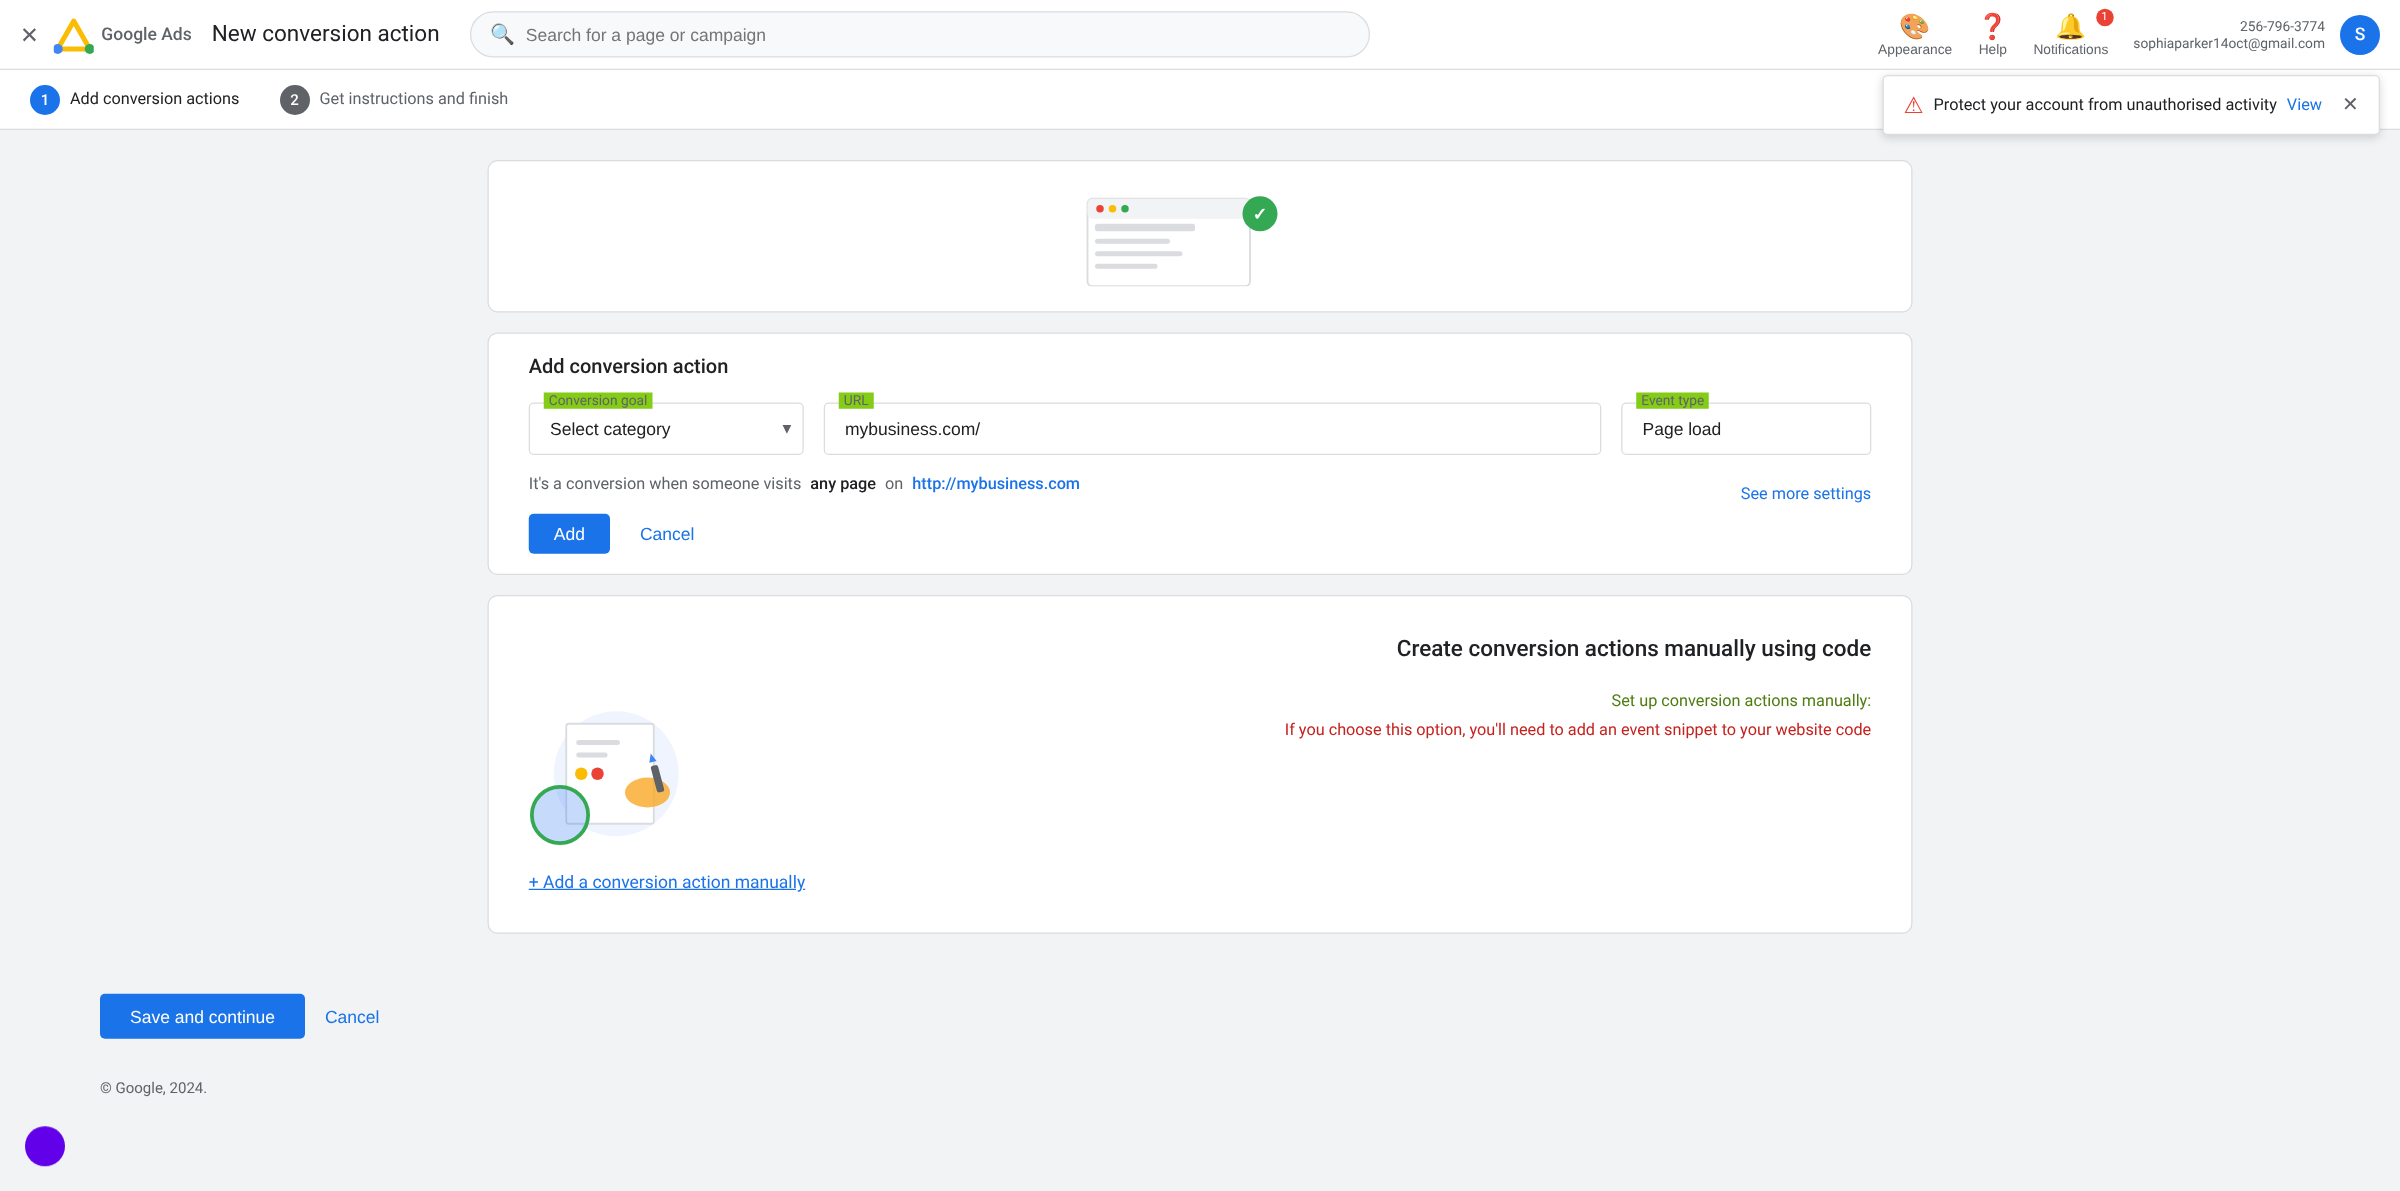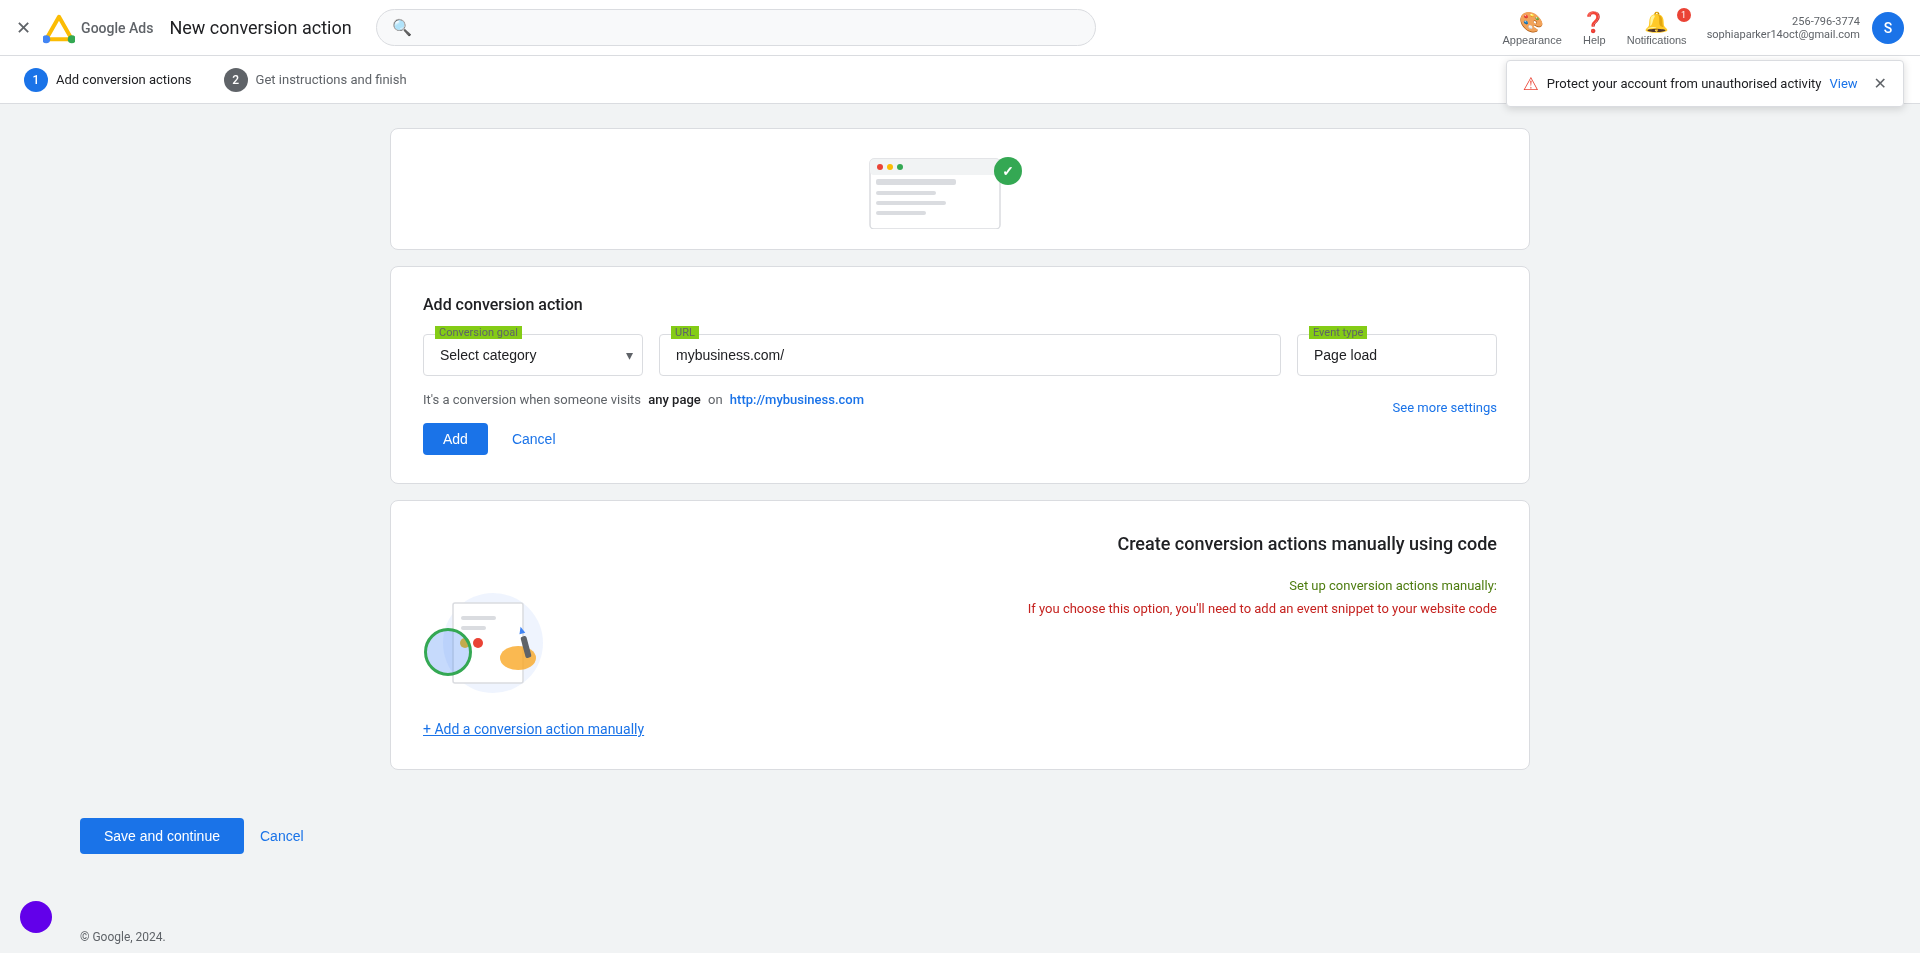--- a/index.html
+++ b/index.html
@@ -70,21 +70,21 @@
 
     
     .illus-card {
       background: #fff; border: 1px solid #dadce0; border-radius: 8px;
       padding: 20px 32px; margin-bottom: 16px; display: flex; justify-content: center;
     }
 
     
     .card {
       background: #fff; border: 1px solid #dadce0; border-radius: 8px;
-      padding: 28px 32px; margin-bottom: 16px;
+      padding: 16px 32px; margin-bottom: 16px;
     }
     .card-title { font-size: 16px; font-weight: 500; margin-bottom: 20px; color: #202124; }
 
     
     .form-row { display: flex; gap: 16px; margin-bottom: 16px; }
     .field-wrap { position: relative; }
     .field-wrap label {
       position: absolute; top: -8px; left: 12px; background: #84cc16;
       font-size: 11px; color: #5f6368; padding: 0 4px; z-index: 1;
     }
@@ -133,21 +133,21 @@
 
     
     .bottom-actions { display: flex; align-items: center; gap: 16px; padding: 0 80px 24px; }
     .btn-save {
       background: #1a73e8; color: #fff; border: none; border-radius: 4px;
       padding: 10px 24px; font-size: 14px; cursor: pointer; font-weight: 500;
     }
     .btn-cancel { background: none; border: none; color: #1a73e8; font-size: 14px; cursor: pointer; font-weight: 500; }
 
     
-    .footer { padding: 8px 80px; font-size: 12px; color: #5f6368; margin-top: 44px; }
+    .footer { padding: 8px 80px; font-size: 12px; color: #5f6368; }
 
     
     .cursor-overlay {
       position: fixed; width: 48px; height: 48px; border-radius: 50%;
       background: rgba(66, 133, 244, 0.3); border: 3px solid #34a853;
       pointer-events: none; z-index: 9999;
       left: 448px; top: 652px; transform: translate(-50%, -50%);
     }
 
     
@@ -165,20 +165,21 @@
     <svg class="logo-triangle" viewBox="0 0 40 40" xmlns="http://www.w3.org/2000/svg">
       <polygon points="4,34 20,6 36,34" fill="none" stroke="#fbbc04" stroke-width="5" stroke-linejoin="round"></polygon>
       <circle cx="36" cy="34" r="5" fill="#34a853"></circle>
       <circle cx="4" cy="34" r="5" fill="#4285f4"></circle>
     </svg>
     <span style="font-size:14px;color:#5f6368;margin-left:6px;font-weight:500;">Google Ads</span>
   </div>
   <span class="page-title">New conversion action</span>
   <div class="search-bar">
     <span class="search-icon">🔍</span>
+    <input type="text" placeholder="Search for a page or campaign" style="">
   </div>
   <div class="nav-right">
     <button class="nav-icon-btn">
       <span class="icon">🎨</span>
       <span>Appearance</span>
     </button>
     <button class="nav-icon-btn">
       <span class="icon">❓</span>
       <span>Help</span>
     </button>

